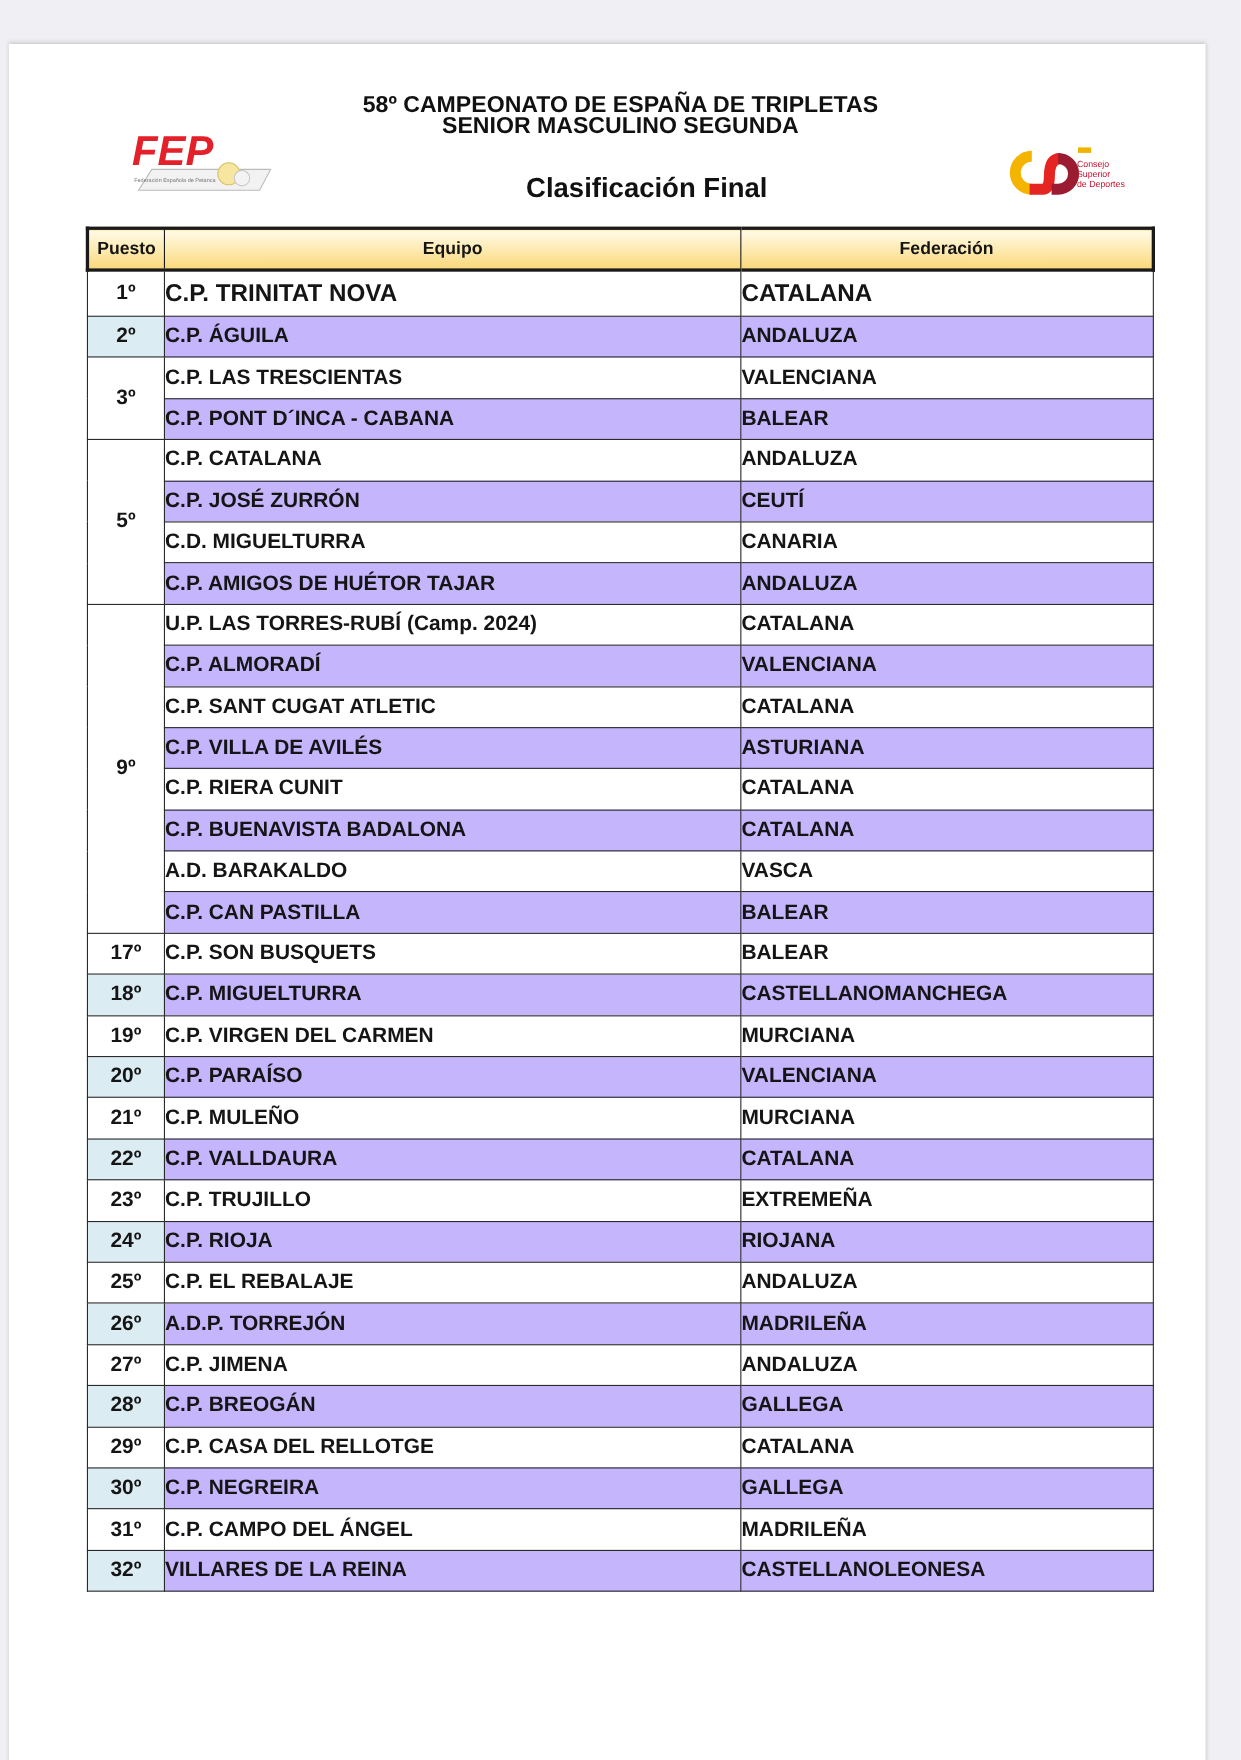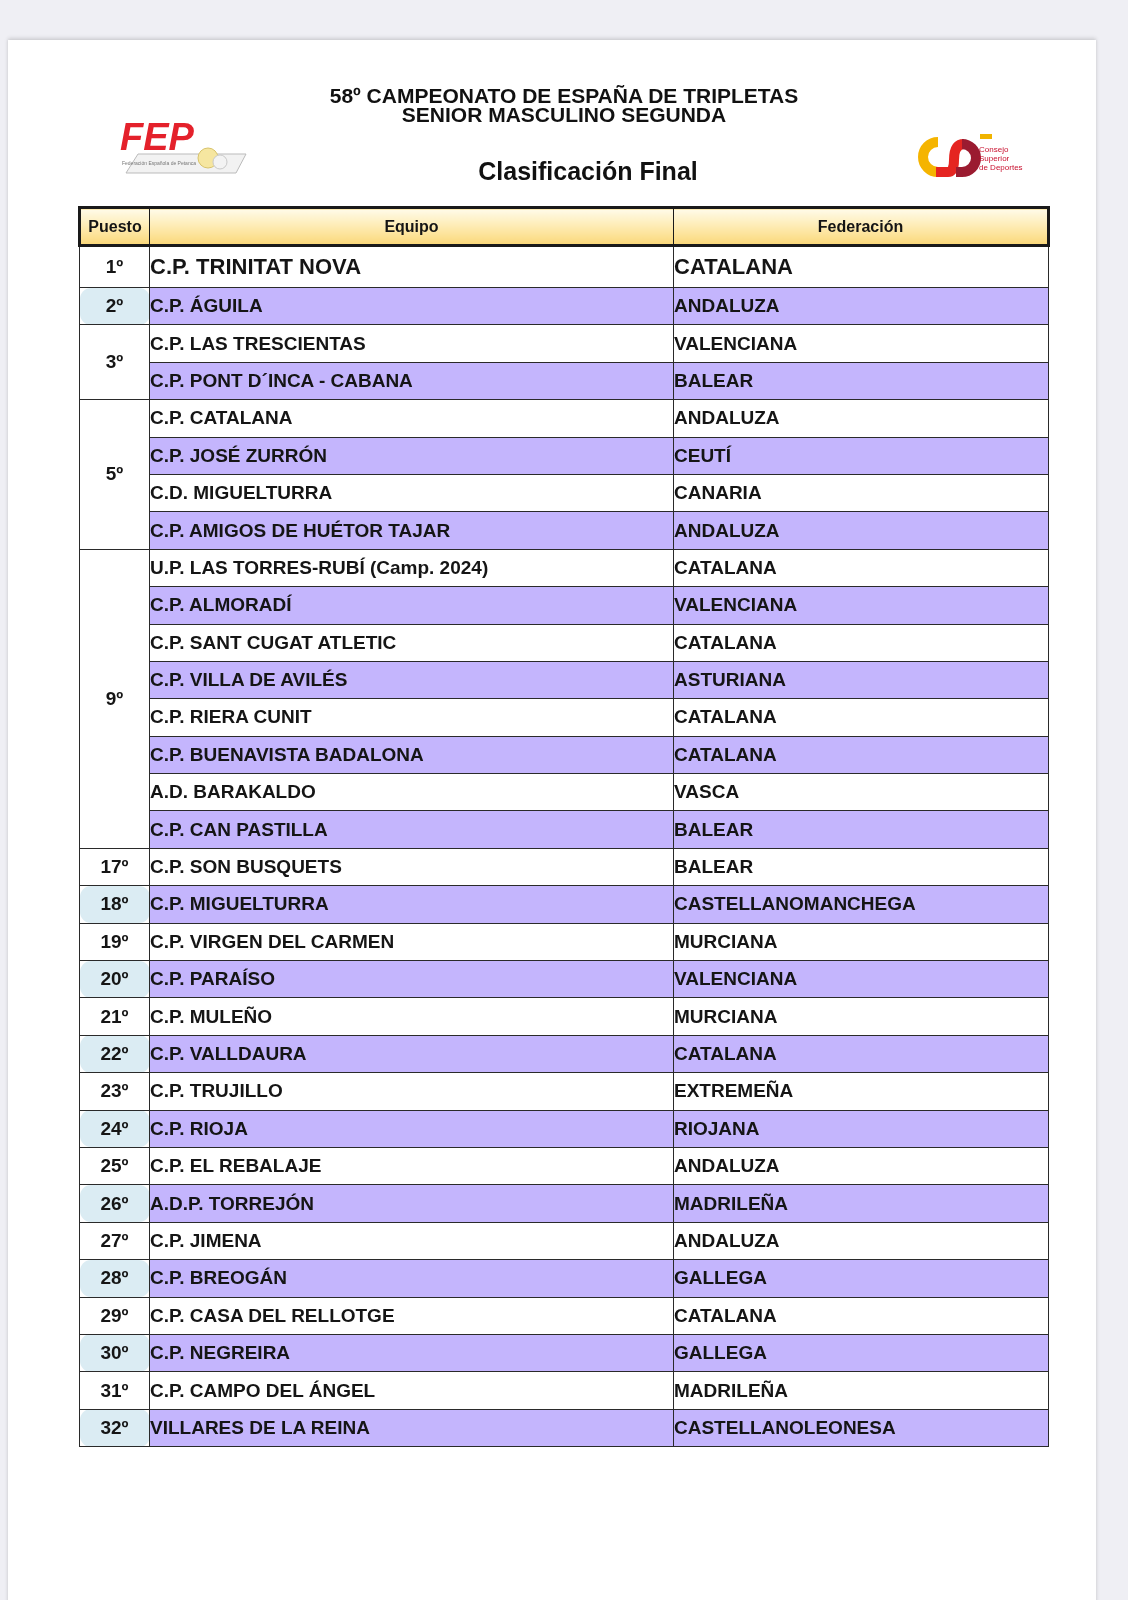--- a/index.html
+++ b/index.html
@@ -42,21 +42,21 @@
     }
     table.results thead th:first-child { border-left-width: 3px; }
     table.results thead th:last-child { border-right-width: 3px; }
     col.c1 { width: 70px; }
     col.c2 { width: 524px; }
     col.c3 { width: 375px; }
     td.pos { text-align: center; background: #ffffff !important; }
     td.team { padding-left: 17px; }
     td.fed { padding-left: 4px; }
     tr.alt td.team, tr.alt td.fed, tr.alt td.pos.single { background: #c4b5fd; }
-    tr.alt td.pos.single { background: #dbecf3 !important; border-radius: 11px; }
+    tr.alt td.pos.single { background: #dbecf3 !important; }
     tr.first td { height: 42px; font-size: 22px; }
     tr.first td.pos { font-size: 19px; }
   </style>
 </head>
 <body>
 
 <div class="sheet"></div>
 
 <div class="title t1">58º CAMPEONATO DE ESPAÑA DE TRIPLETAS</div>
 <div class="title t2">SENIOR MASCULINO SEGUNDA</div>

